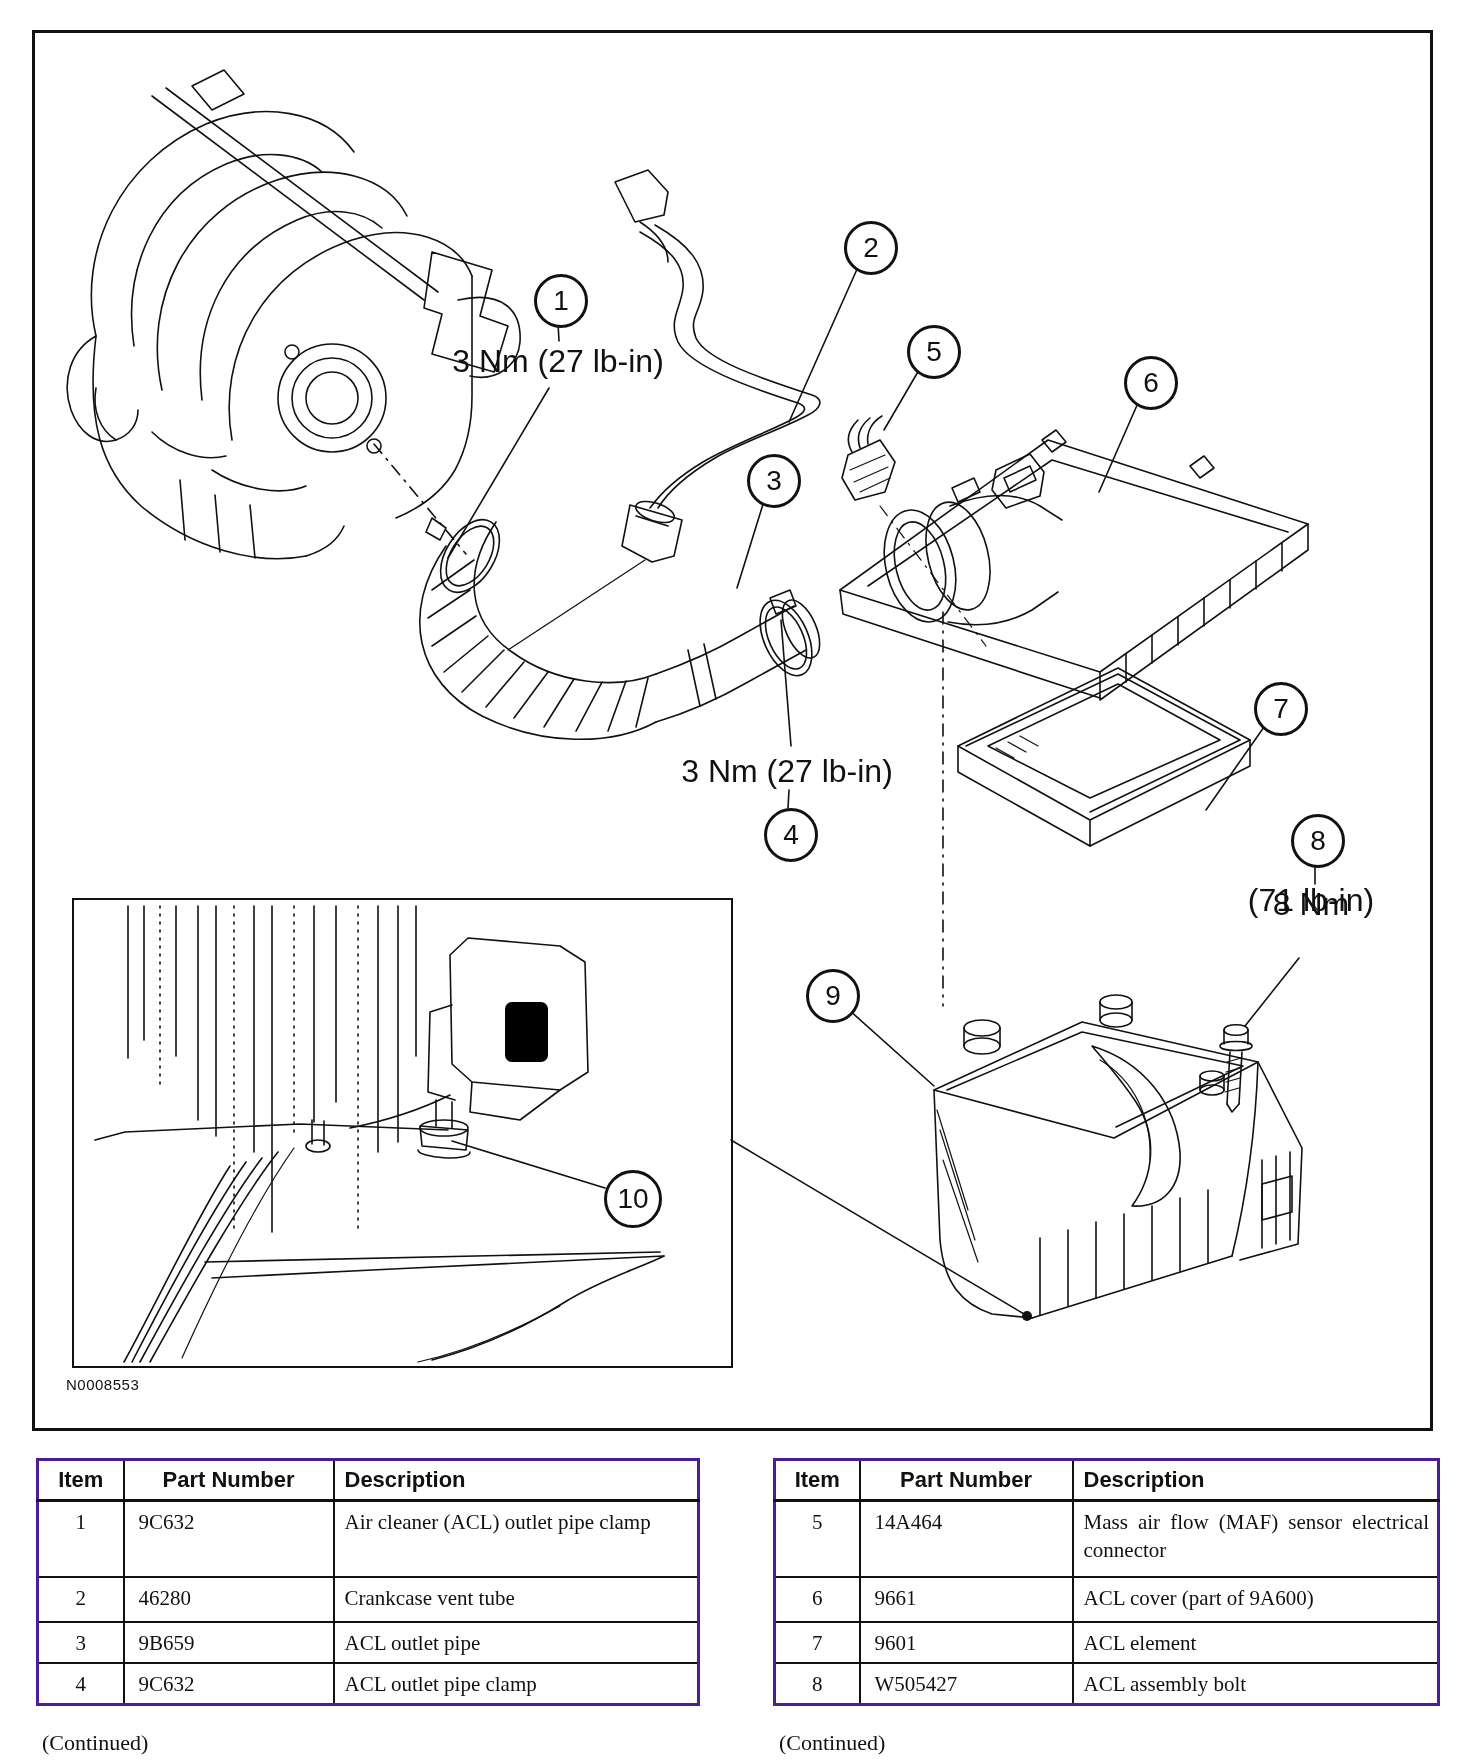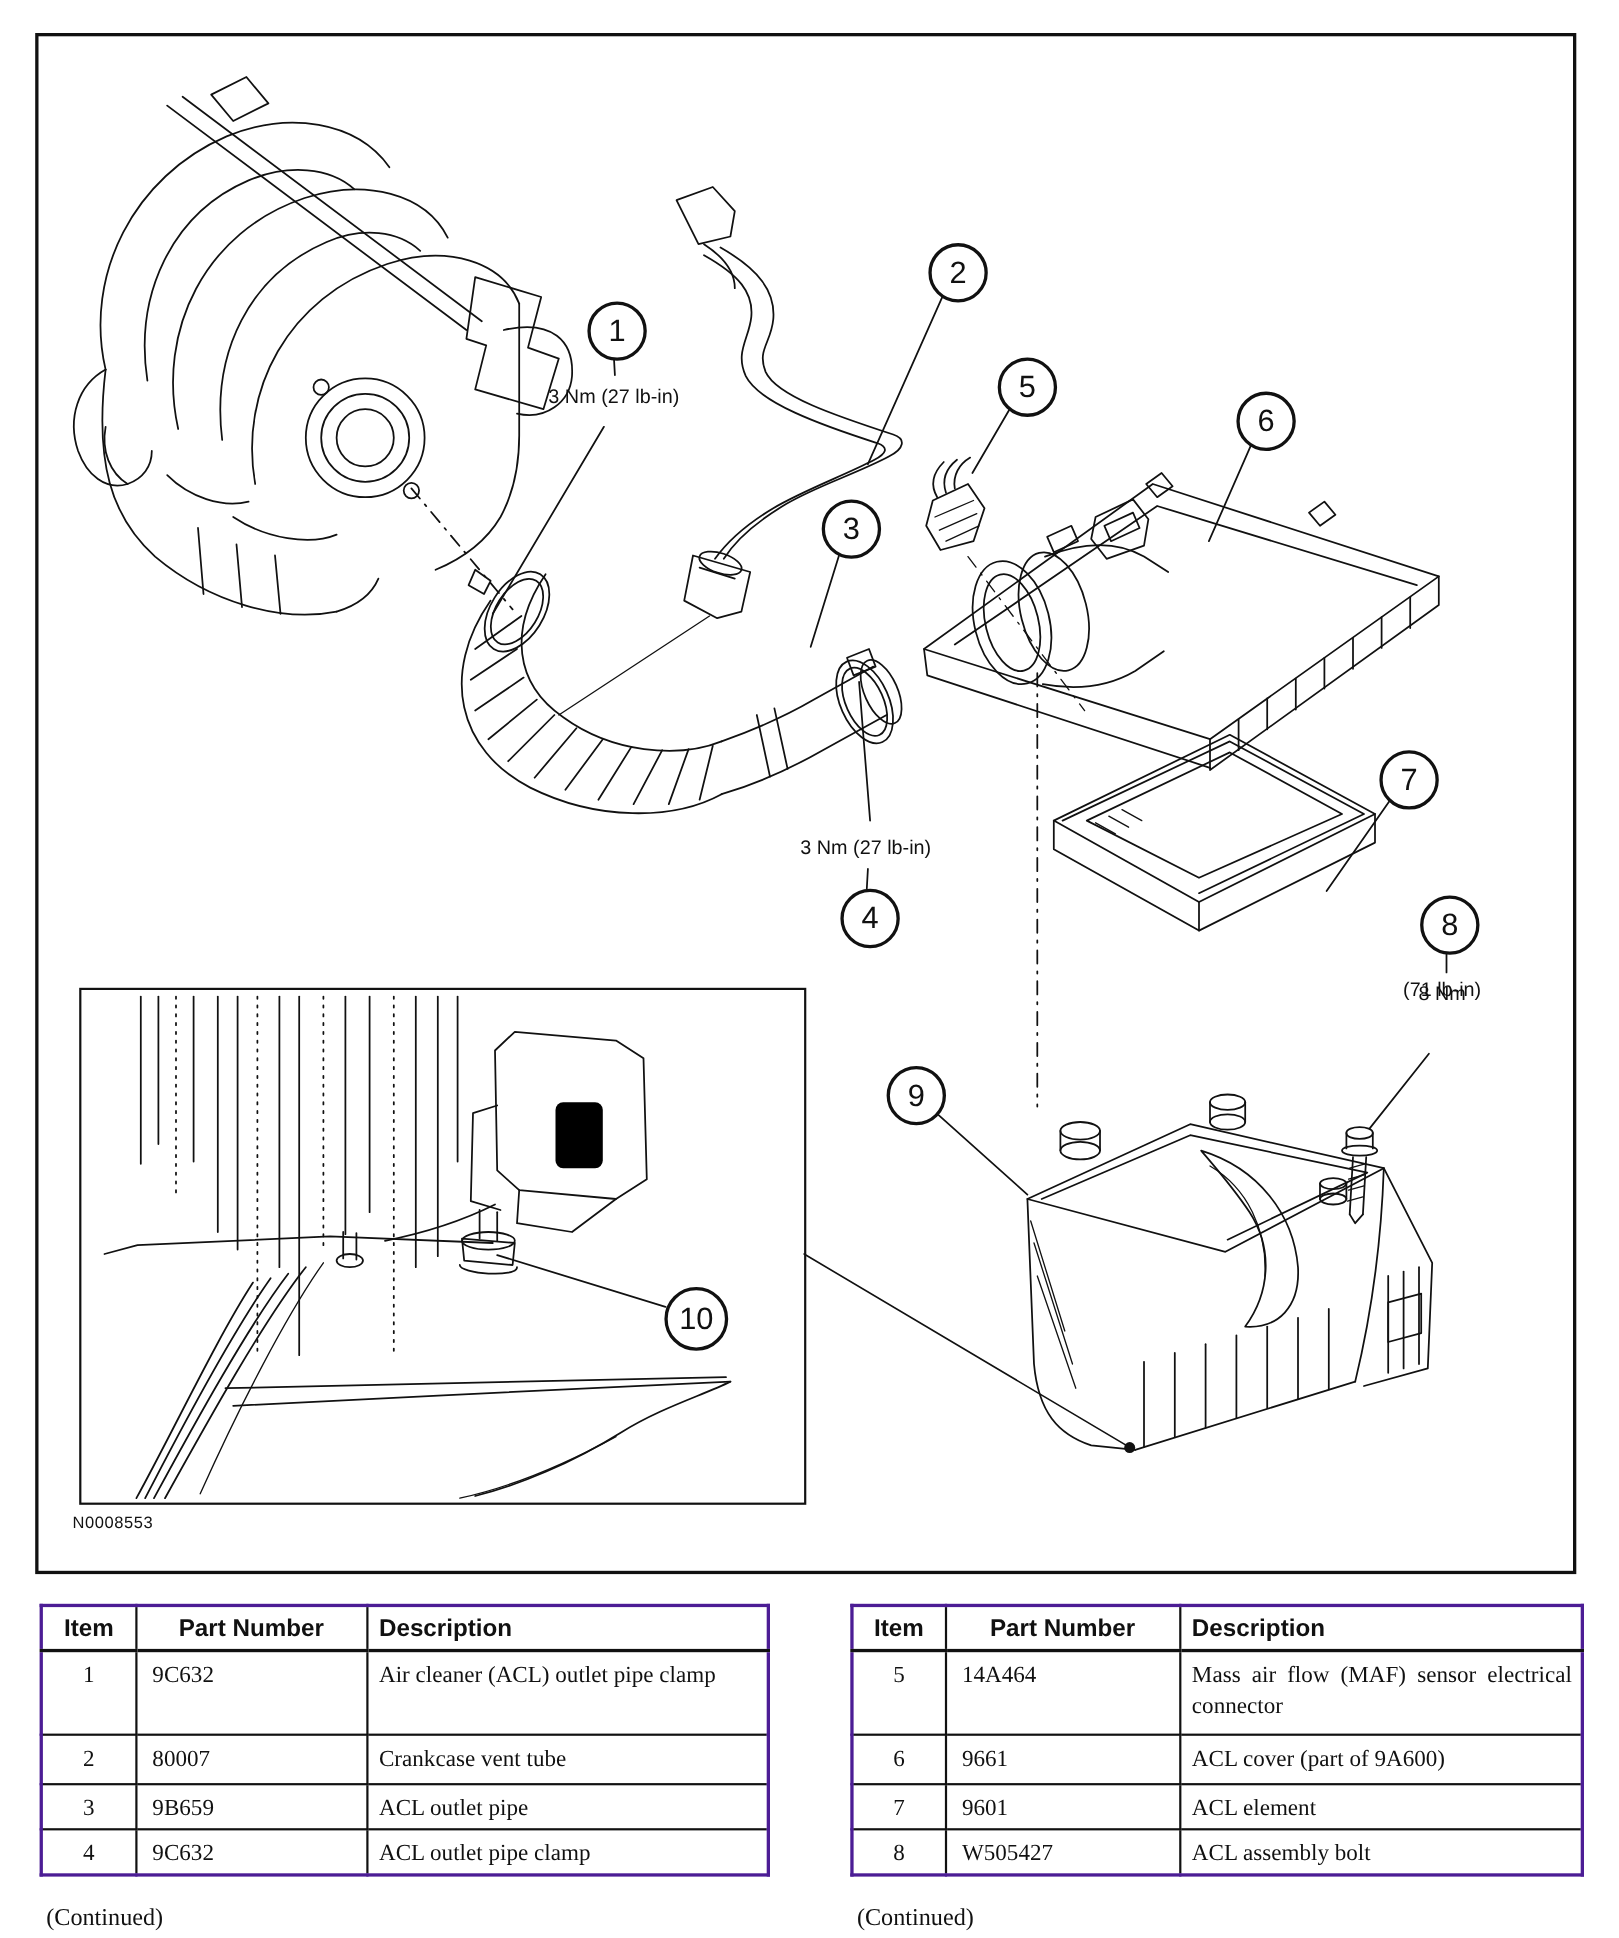--- a/index.html
+++ b/index.html
@@ -21,21 +21,21 @@
   svg.art .dot2{stroke-dasharray:2 6;}
   svg.art .filldot{fill:#111;stroke:none;}
   
   .callout{
     position:absolute;width:48px;height:48px;border:3px solid #111;border-radius:50%;
     background:#fff;display:flex;align-items:center;justify-content:center;
     font-size:28px;line-height:1;color:#111;
   }
   .callout.big{width:52px;height:52px;}
   
-  .lbl{position:absolute;transform:translate(-50%,-50%);font-size:18px;white-space:nowrap;color:#111;}
+  .lbl{position:absolute;transform:translate(-50%,-50%);font-size:32px;white-space:nowrap;color:#111;}
   .figid{position:absolute;font-size:15px;letter-spacing:.5px;color:#111;}
   
   .parts-table{position:absolute;}
   .parts-table table{border-collapse:collapse;border:3px solid #4c1d95;table-layout:fixed;background:#fff;}
   .parts-table th{
     font-family:"Liberation Sans",sans-serif;font-weight:bold;font-size:22px;
     border:2px solid #111;border-bottom:3px solid #111;height:38px;padding:0;
   }
   .parts-table th.c-item{text-align:center;}
   .parts-table th.c-part{text-align:center;}
@@ -346,21 +346,21 @@
         <th class="c-part">Part Number</th>
         <th class="c-desc">Description</th>
       </tr>
       <tr class="r-tall">
         <td class="c-item">1</td>
         <td class="c-part">9C632</td>
         <td class="c-desc">Air cleaner (ACL) outlet pipe clamp</td>
       </tr>
       <tr class="r-mid">
         <td class="c-item">2</td>
-        <td class="c-part">80007</td>
+        <td class="c-part">46280</td>
         <td class="c-desc">Crankcase vent tube</td>
       </tr>
       <tr class="r-std">
         <td class="c-item">3</td>
         <td class="c-part">9B659</td>
         <td class="c-desc">ACL outlet pipe</td>
       </tr>
       <tr class="r-std">
         <td class="c-item">4</td>
         <td class="c-part">9C632</td>

